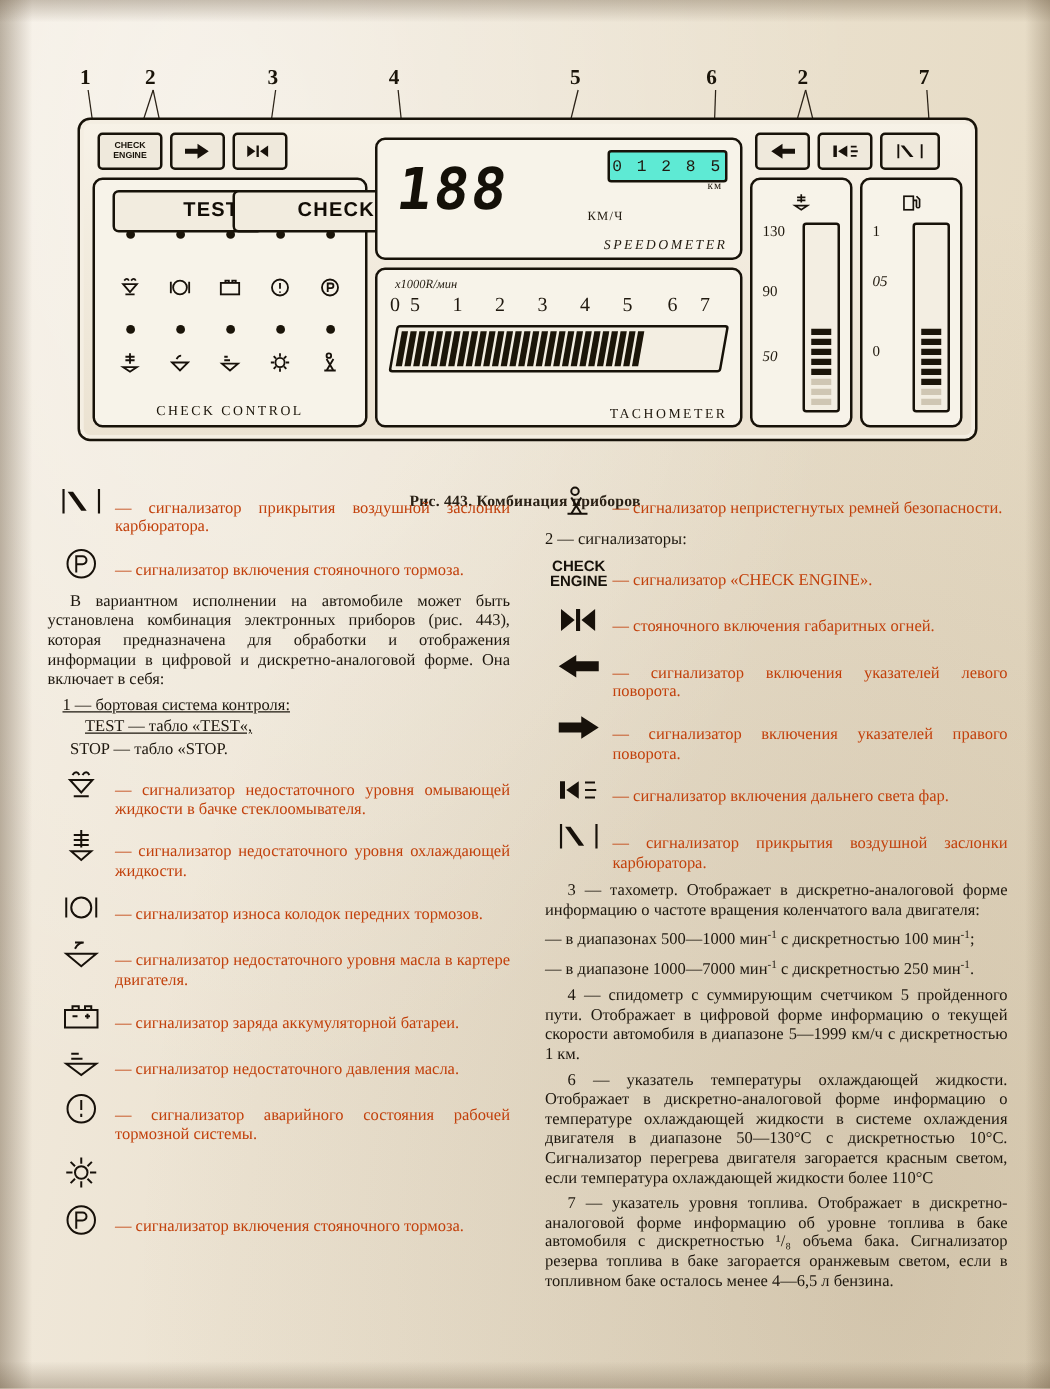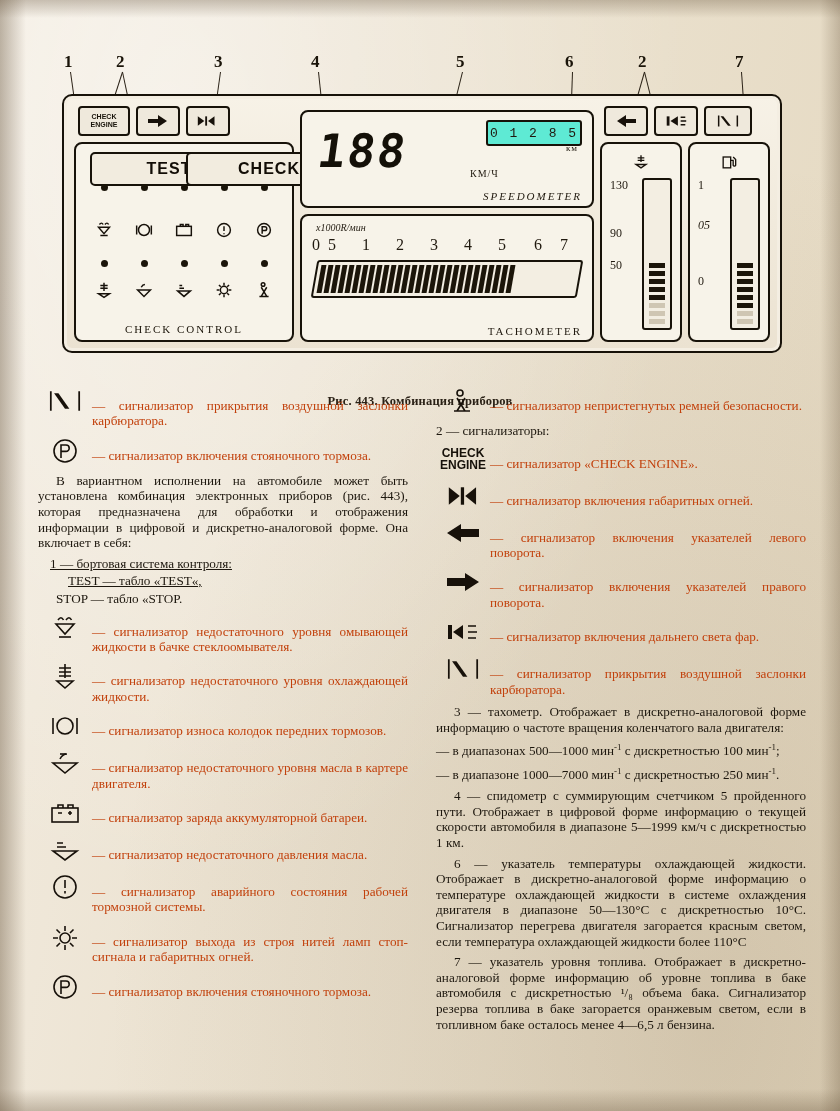--- a/index.html
+++ b/index.html
@@ -379,21 +379,21 @@
         <div class="icon-top">
           <svg viewBox="0 0 24 24" width="20" height="20">
               <path d="M12 4v8"></path>
               <path d="M8 7h8M8 10h8"></path>
               <path d="M6 15h12l-6 4z"></path>
             </svg>
         </div>
         <div class="gscale">
           <div style="top:0px;">130</div>
           <div style="top:48px;">90</div>
-          <div style="top:80px;">50</div>
+          <div style="top:100px;font-style:italic;">50</div>
         </div>
         <div class="gauge-col">
           <div class="gtick"></div>
           <div class="gtick"></div>
           <div class="gtick"></div>
           <div class="gtick"></div>
           <div class="gtick"></div>
           <div class="gtick off"></div>
           <div class="gtick off"></div>
           <div class="gtick off"></div>
@@ -551,21 +551,20 @@
         <div class="txt">— сигнализатор аварийного состояния рабочей тормозной системы.</div>
       </div>
 
       <div class="entry">
         <div class="sym">
           <svg viewBox="0 0 32 32" width="32" height="32">
               <circle cx="16" cy="16" r="5"></circle>
               <path d="M16 4v5M16 23v5M4 16h5M23 16h5M7.5 7.5l3.5 3.5M21 21l3.5 3.5M24.5 7.5L21 11M11 21l-3.5 3.5"></path>
             </svg>
         </div>
-        <div class="txt">— сигнализатор выхода из строя нитей ламп стоп-сигнала и габаритных огней.</div>
       </div>
 
       <div class="entry">
         <div class="sym">
           <svg viewBox="0 0 30 30" width="30" height="30">
               <circle cx="15" cy="15" r="11"></circle>
               <path d="M11 9h5a3.2 3.2 0 0 1 0 6.4h-5V9zM11 15.4V22"></path>
             </svg>
         </div>
         <div class="txt">— сигнализатор включения стояночного тормоза.</div>
@@ -592,21 +591,21 @@
       </div>
 
       <div class="entry">
         <div class="sym">
           <svg viewBox="0 0 40 22" width="44" height="24">
               <path class="fill-dark" d="M18 3h3v16h-3z"></path>
               <path class="fill-dark" d="M17 11L7 3v16z"></path>
               <path class="fill-dark" d="M22 11l10-8v16z"></path>
             </svg>
         </div>
-        <div class="txt">— сигнализатор включения габаритных огней.</div>
+        <div class="txt">— стояночного включения габаритных огней.</div>
       </div>
 
       <div class="entry">
         <div class="sym">
           <svg viewBox="0 0 40 22" width="42" height="22">
               <path class="fill-dark" d="M36 7H18V2L4 11l14 9v-5h18z"></path>
             </svg>
         </div>
         <div class="txt">— сигнализатор включения указателей левого поворота.</div>
       </div>

